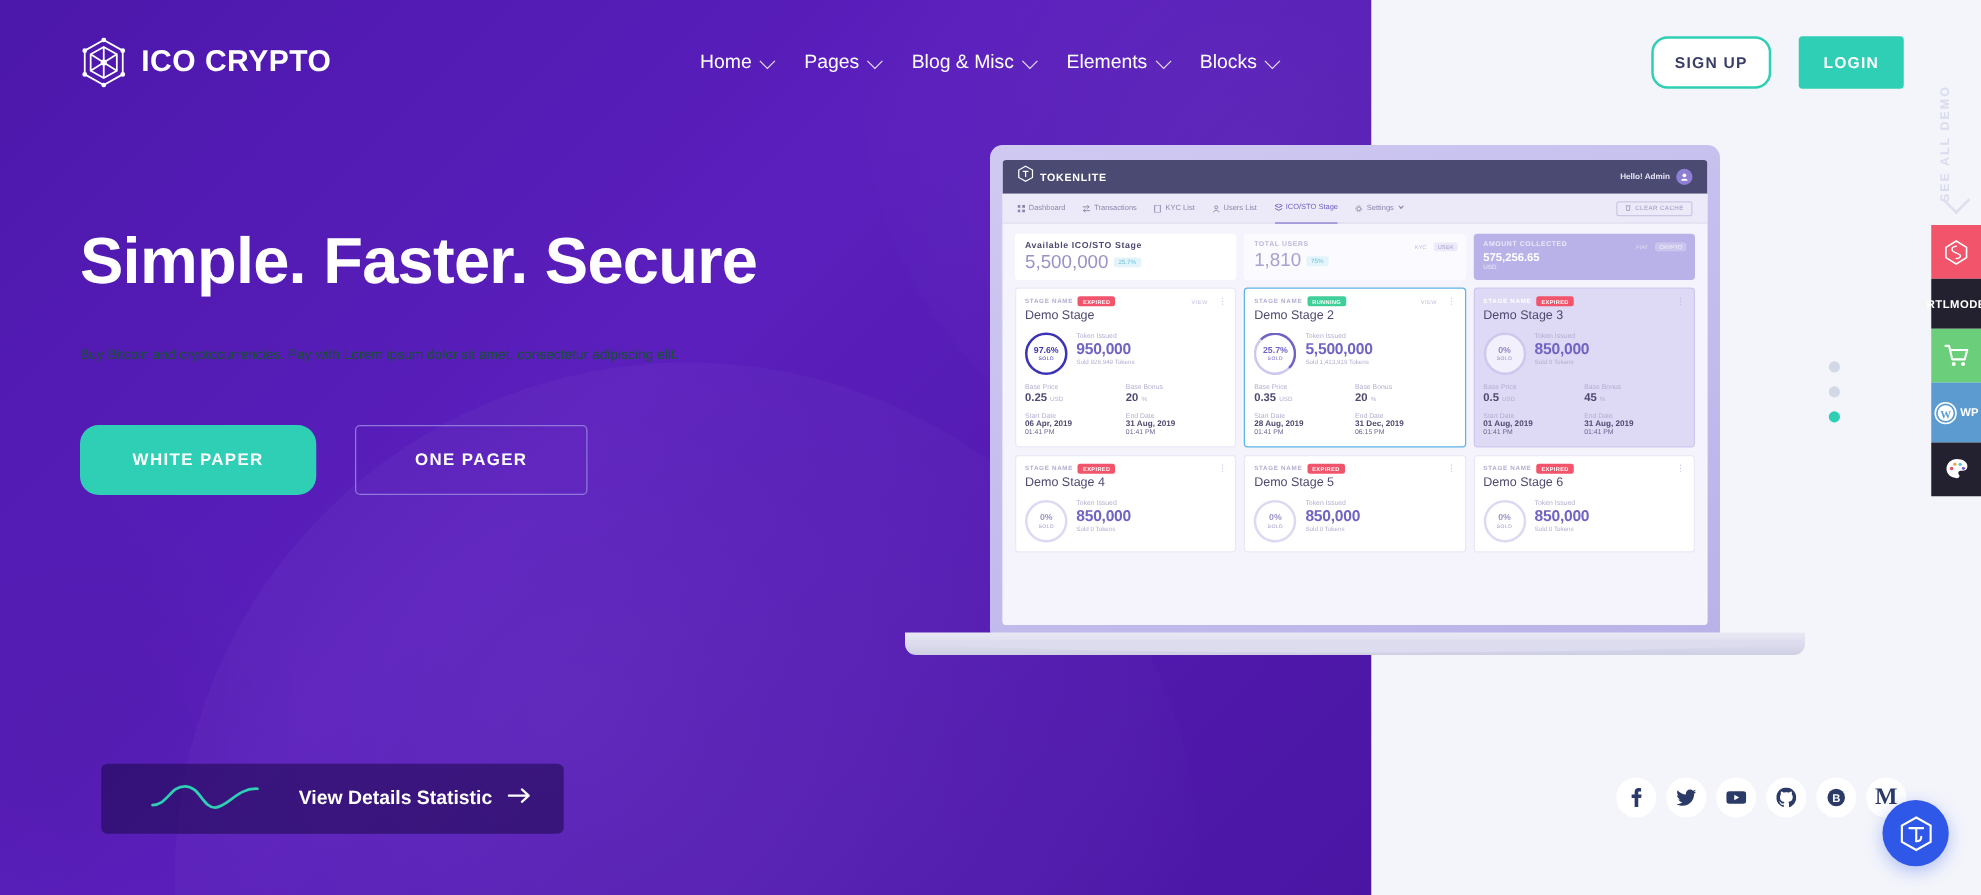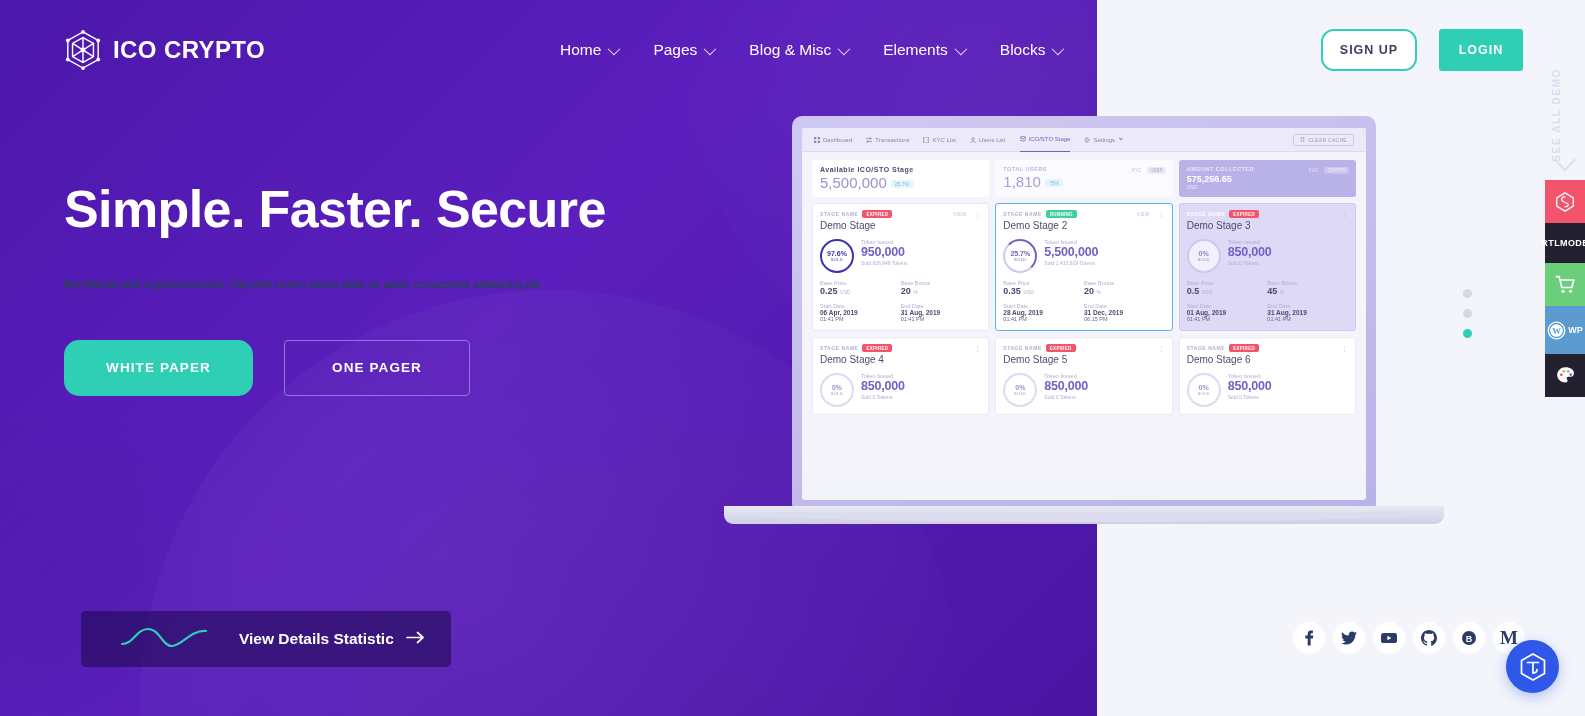--- a/index.html
+++ b/index.html
@@ -34,21 +34,21 @@
 
   
   .header{
     position:absolute; left:0; top:0; width:1585px; height:100px;
     display:flex; align-items:center; z-index:40;
   }
   .logo{ display:flex; align-items:center; gap:11px; margin-left:64px; }
   .logo-mark{ width:38px; height:40px; }
   .logo-text{ color:#fff; font-size:24px; font-weight:bold; letter-spacing:.4px; }
 
-  .nav{ display:flex; align-items:center; gap:36px; margin-left:295px; }
+  .nav{ display:flex; align-items:center; gap:26px; margin-left:295px; }
   .nav-item{
     display:flex; align-items:center; gap:7px;
     color:#fff; font-size:15.5px; cursor:pointer; white-space:nowrap;
   }
   .chev{ display:inline-block; width:9px; height:9px;
     border-right:1.7px solid rgba(255,255,255,.85);
     border-bottom:1.7px solid rgba(255,255,255,.85);
     transform:rotate(45deg) translateY(-2px);
   }
 
@@ -316,20 +316,40 @@
     <svg width="19" height="13" viewBox="0 0 19 13">
       <path d="M1 6.5 H17 M11.5 1.5 L17 6.5 L11.5 11.5" fill="none" stroke="#fff" stroke-width="1.7" stroke-linecap="round" stroke-linejoin="round"></path>
     </svg>
   </span>
 </div>
 
 <div class="laptop">
   <div class="laptop-lid">
     <div class="screen">
 
+      <div class="dash-top">
+        <div class="dash-brand">
+          <span>
+            <svg width="13" height="14" viewBox="0 0 13 14">
+              <path d="M6.5 1 L12 4 L12 10 L6.5 13 L1 10 L1 4 Z" fill="none" stroke="#fff" stroke-width="1"></path>
+              <path d="M4.2 5 L8.8 5 M6.5 5 L6.5 9.5" stroke="#fff" stroke-width="1" fill="none"></path>
+            </svg>
+          </span>
+          <span class="dash-brand-text">TOKENLITE</span>
+        </div>
+        <div class="dash-user">
+          <span class="dash-user-text">Hello! Admin</span>
+          <span class="dash-avatar">
+            <svg width="7" height="7" viewBox="0 0 8 8">
+                <circle cx="4" cy="2.6" r="1.7" fill="#fff"></circle>
+                <path d="M1 7.5 C1 5.2 7 5.2 7 7.5 Z" fill="#fff"></path>
+              </svg>
+          </span>
+        </div>
+      </div>
 
       <div class="dash-nav">
         <div class="dash-nav-item">
           <svg width="6" height="6" viewBox="0 0 8 8">
               <rect x="0" y="0" width="3" height="3" fill="#8b87ae"></rect>
               <rect x="5" y="0" width="3" height="3" fill="#8b87ae"></rect>
               <rect x="0" y="5" width="3" height="3" fill="#8b87ae"></rect>
               <rect x="5" y="5" width="3" height="3" fill="#8b87ae"></rect>
             </svg>
           <span>Dashboard</span>

